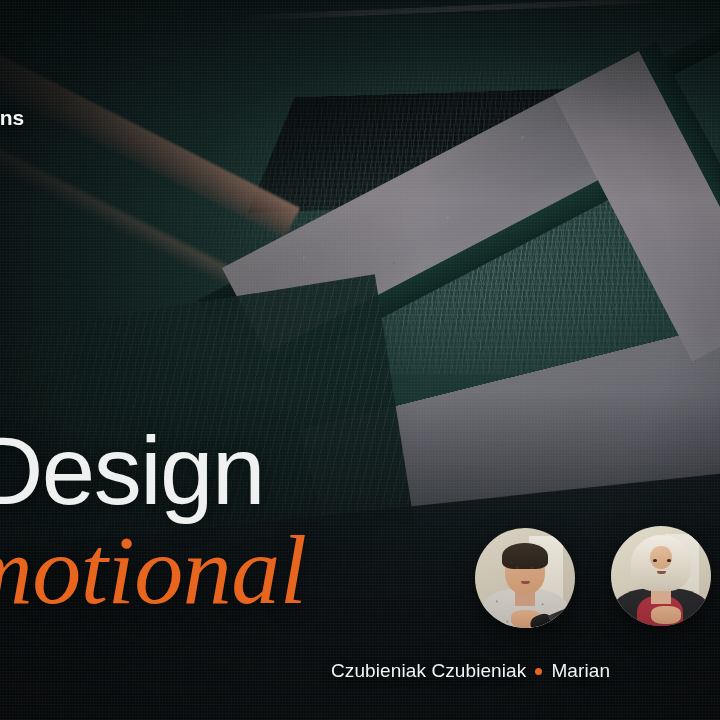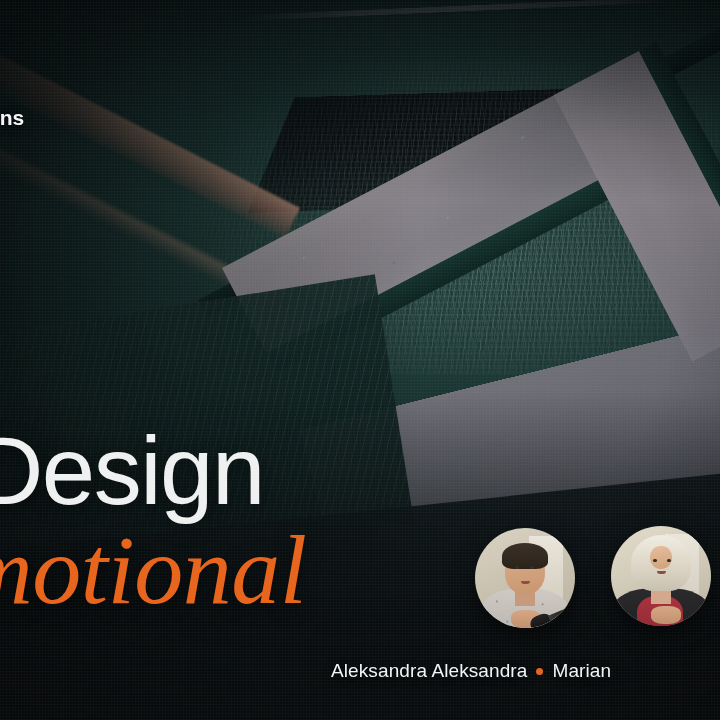--- a/index.html
+++ b/index.html
@@ -550,18 +550,18 @@
       <div class="av-hair-b-inner"></div>
     </div>
     <div class="av-eye" style="left:42%;top:33%;"></div>
     <div class="av-eye" style="left:56%;top:33%;"></div>
     <div class="av-mouth" style="left:46%;top:45%;"></div>
     <div class="av-hands" style="left:40%;bottom:2%;"></div>
   </div>
 
   <div class="speakers">
     <span class="sp-gap"></span>
-    <span class="sp-name">Aleksandra Aleksandra</span>
+    <span class="sp-name">Czubieniak Czubieniak</span>
     <span class="sp-dot" style="background: rgb(232, 101, 30);"></span>
     <span class="sp-name">Marian</span>
   </div>
 
 </div>
 
 </body></html>

